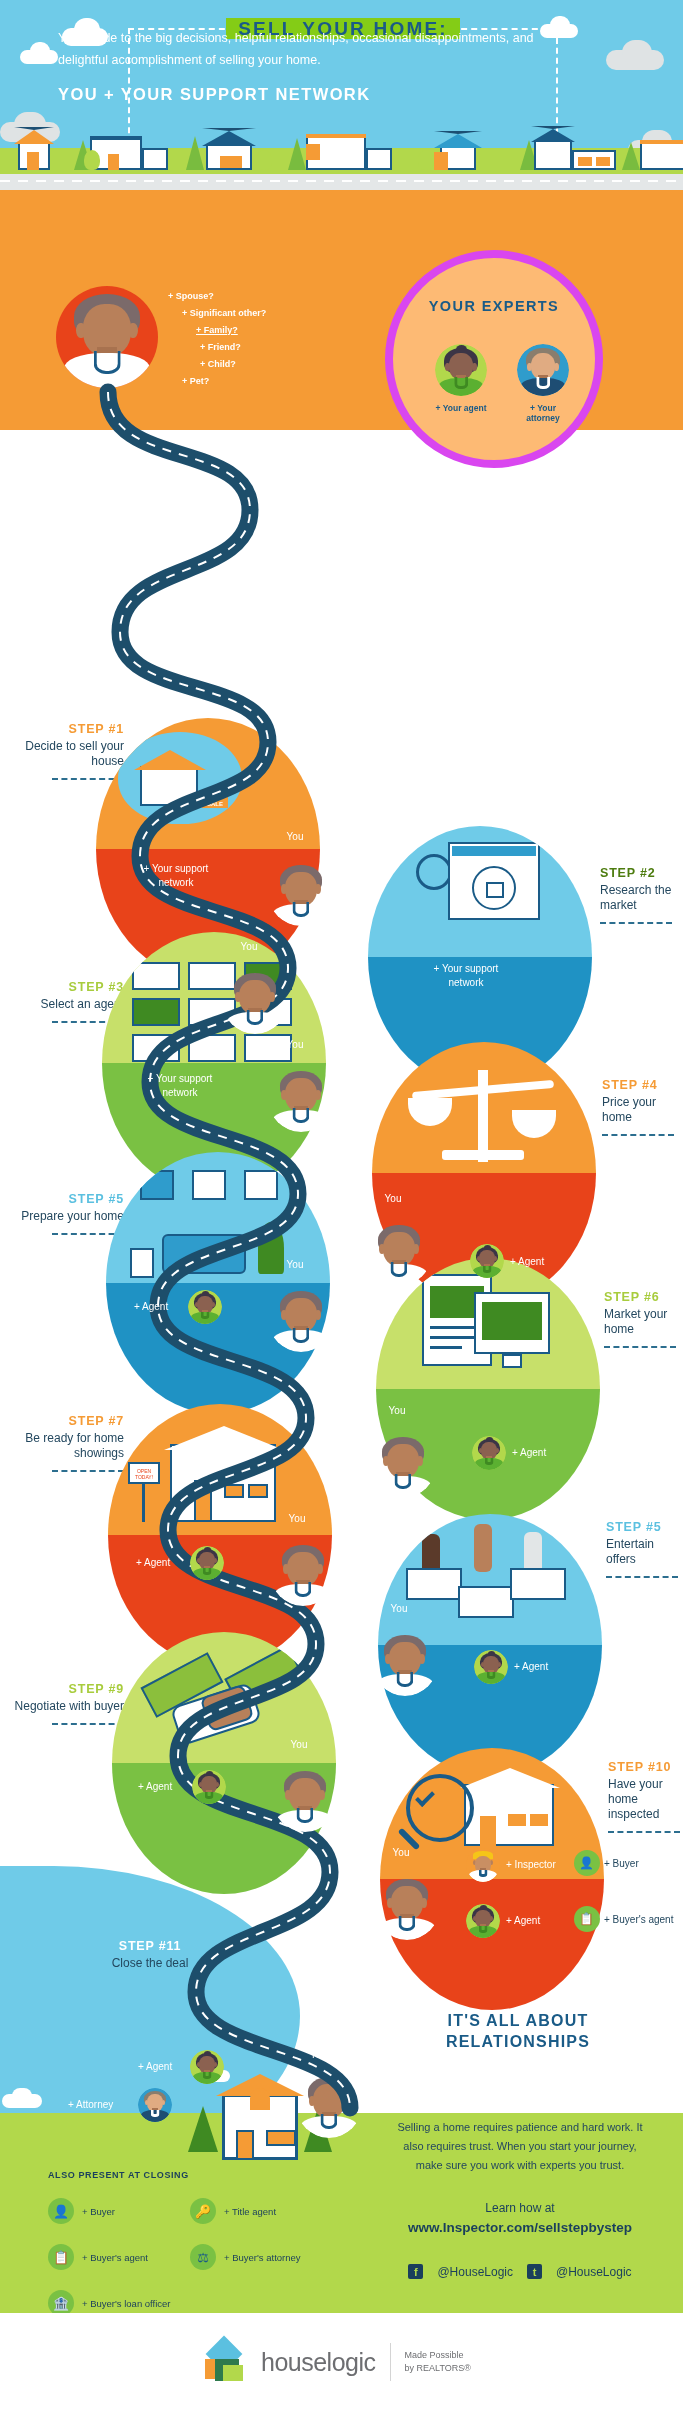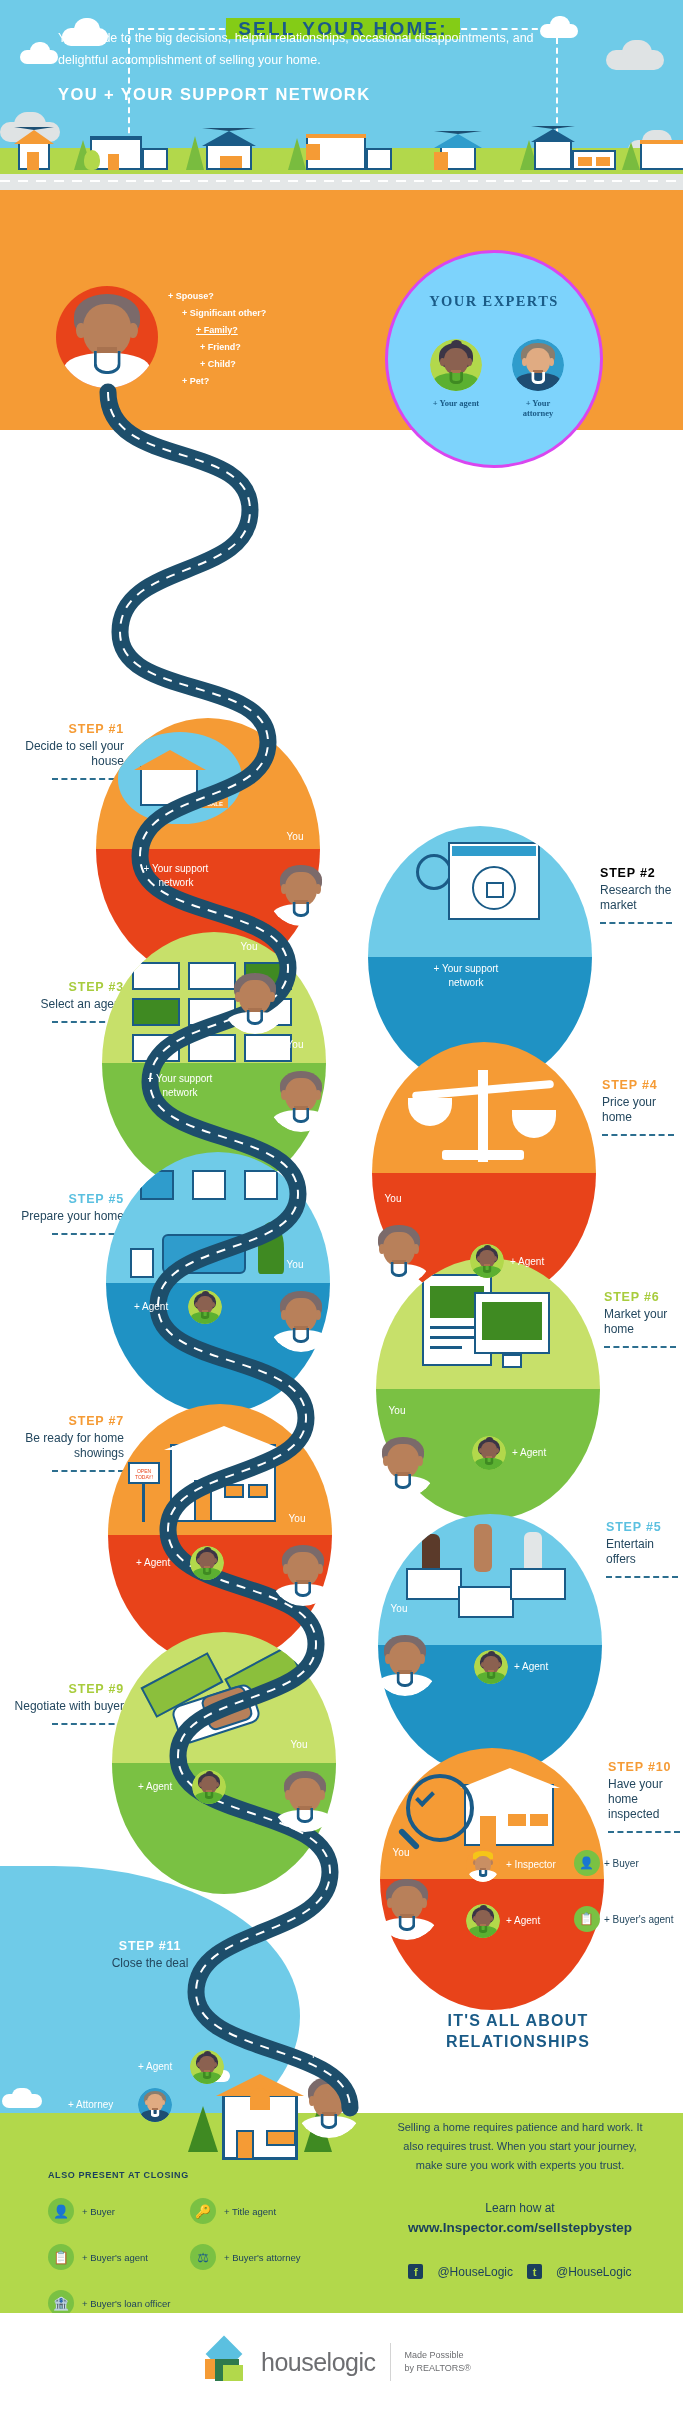--- a/index.html
+++ b/index.html
@@ -121,23 +121,22 @@
   .net-list li:nth-child(1){ padding-left: 0px; }
   .net-list li:nth-child(2){ padding-left: 14px; }
   .net-list li:nth-child(3){ padding-left: 28px; text-decoration: underline; }
   .net-list li:nth-child(4){ padding-left: 32px; }
   .net-list li:nth-child(5){ padding-left: 32px; }
   .net-list li:nth-child(6){ padding-left: 14px; }
 
   
   .experts {
     position: absolute; left: 385px; top: 250px; width: 218px; height: 218px;
-    background: #7dd3fc; border: 3px solid #d946ef; border-radius: 50%;
+    background: #fdba74; border: 8px solid #d946ef; border-radius: 50%;
     z-index: 6;
-    font-family: Liberation Serif, serif;
   }
   .experts h3 { position: absolute; left: 0; right: 0; top: 40px; text-align: center;
                 color: #1a5b87; font-size: 14.5px; font-weight: bold; letter-spacing: 1.4px; }
   .expert { position: absolute; top: 86px; width: 52px; text-align: center; }
   .expert .ring { width: 52px; height: 52px; border-radius: 50%; overflow: hidden; }
   .expert .lbl { margin-top: 7px; font-size: 8.5px; font-weight: bold; color: #1a5b87; }
   .expert.a { left: 42px; } .expert.b { left: 124px; }
 
   
   .blob { position: absolute; border-radius: 50%; overflow: hidden; }
@@ -411,21 +410,21 @@
   <div class="blob" style="left:368px;top:826px;width:224px;height:262px;z-index:2;">
     <div class="top" style="background:#6fcbe8"></div>
     <div class="bot" style="background:#1f92c4"></div>
     <div style="position:absolute;left:48px;top:28px;width:36px;height:36px;border-radius:50%;border:3px solid #1a5b87;"></div>
     <div style="position:absolute;left:80px;top:16px;width:92px;height:78px;background:#fff;border:2px solid #1a5b87;"></div>
     <div style="position:absolute;left:84px;top:20px;width:84px;height:10px;background:#2f9ccc;"></div>
     <div style="position:absolute;left:104px;top:40px;width:44px;height:44px;border-radius:50%;border:2px solid #1a5b87;"></div>
     <div style="position:absolute;left:118px;top:56px;width:18px;height:16px;border:2px solid #1a5b87;"></div>
   </div>
   <div class="step-label right" style="left:600px;top:866px;width:84px;">
-    <div class="num" style="color:#000000">STEP #2</div>
+    <div class="num" style="color:#4d7c0f">STEP #2</div>
     <div class="txt">Research the market</div>
     <div class="rule"></div>
   </div>
   <div class="tag c" style="left:226px;top:940px;width:46px;z-index:7;">You</div>
   <div class="big-av" style="left:222px;top:968px;z-index:7;">
     <div class="av">
         <i class="hair"></i>
         <i class="ear-l"></i>
         <i class="ear-r"></i>
         <i class="face"></i>

